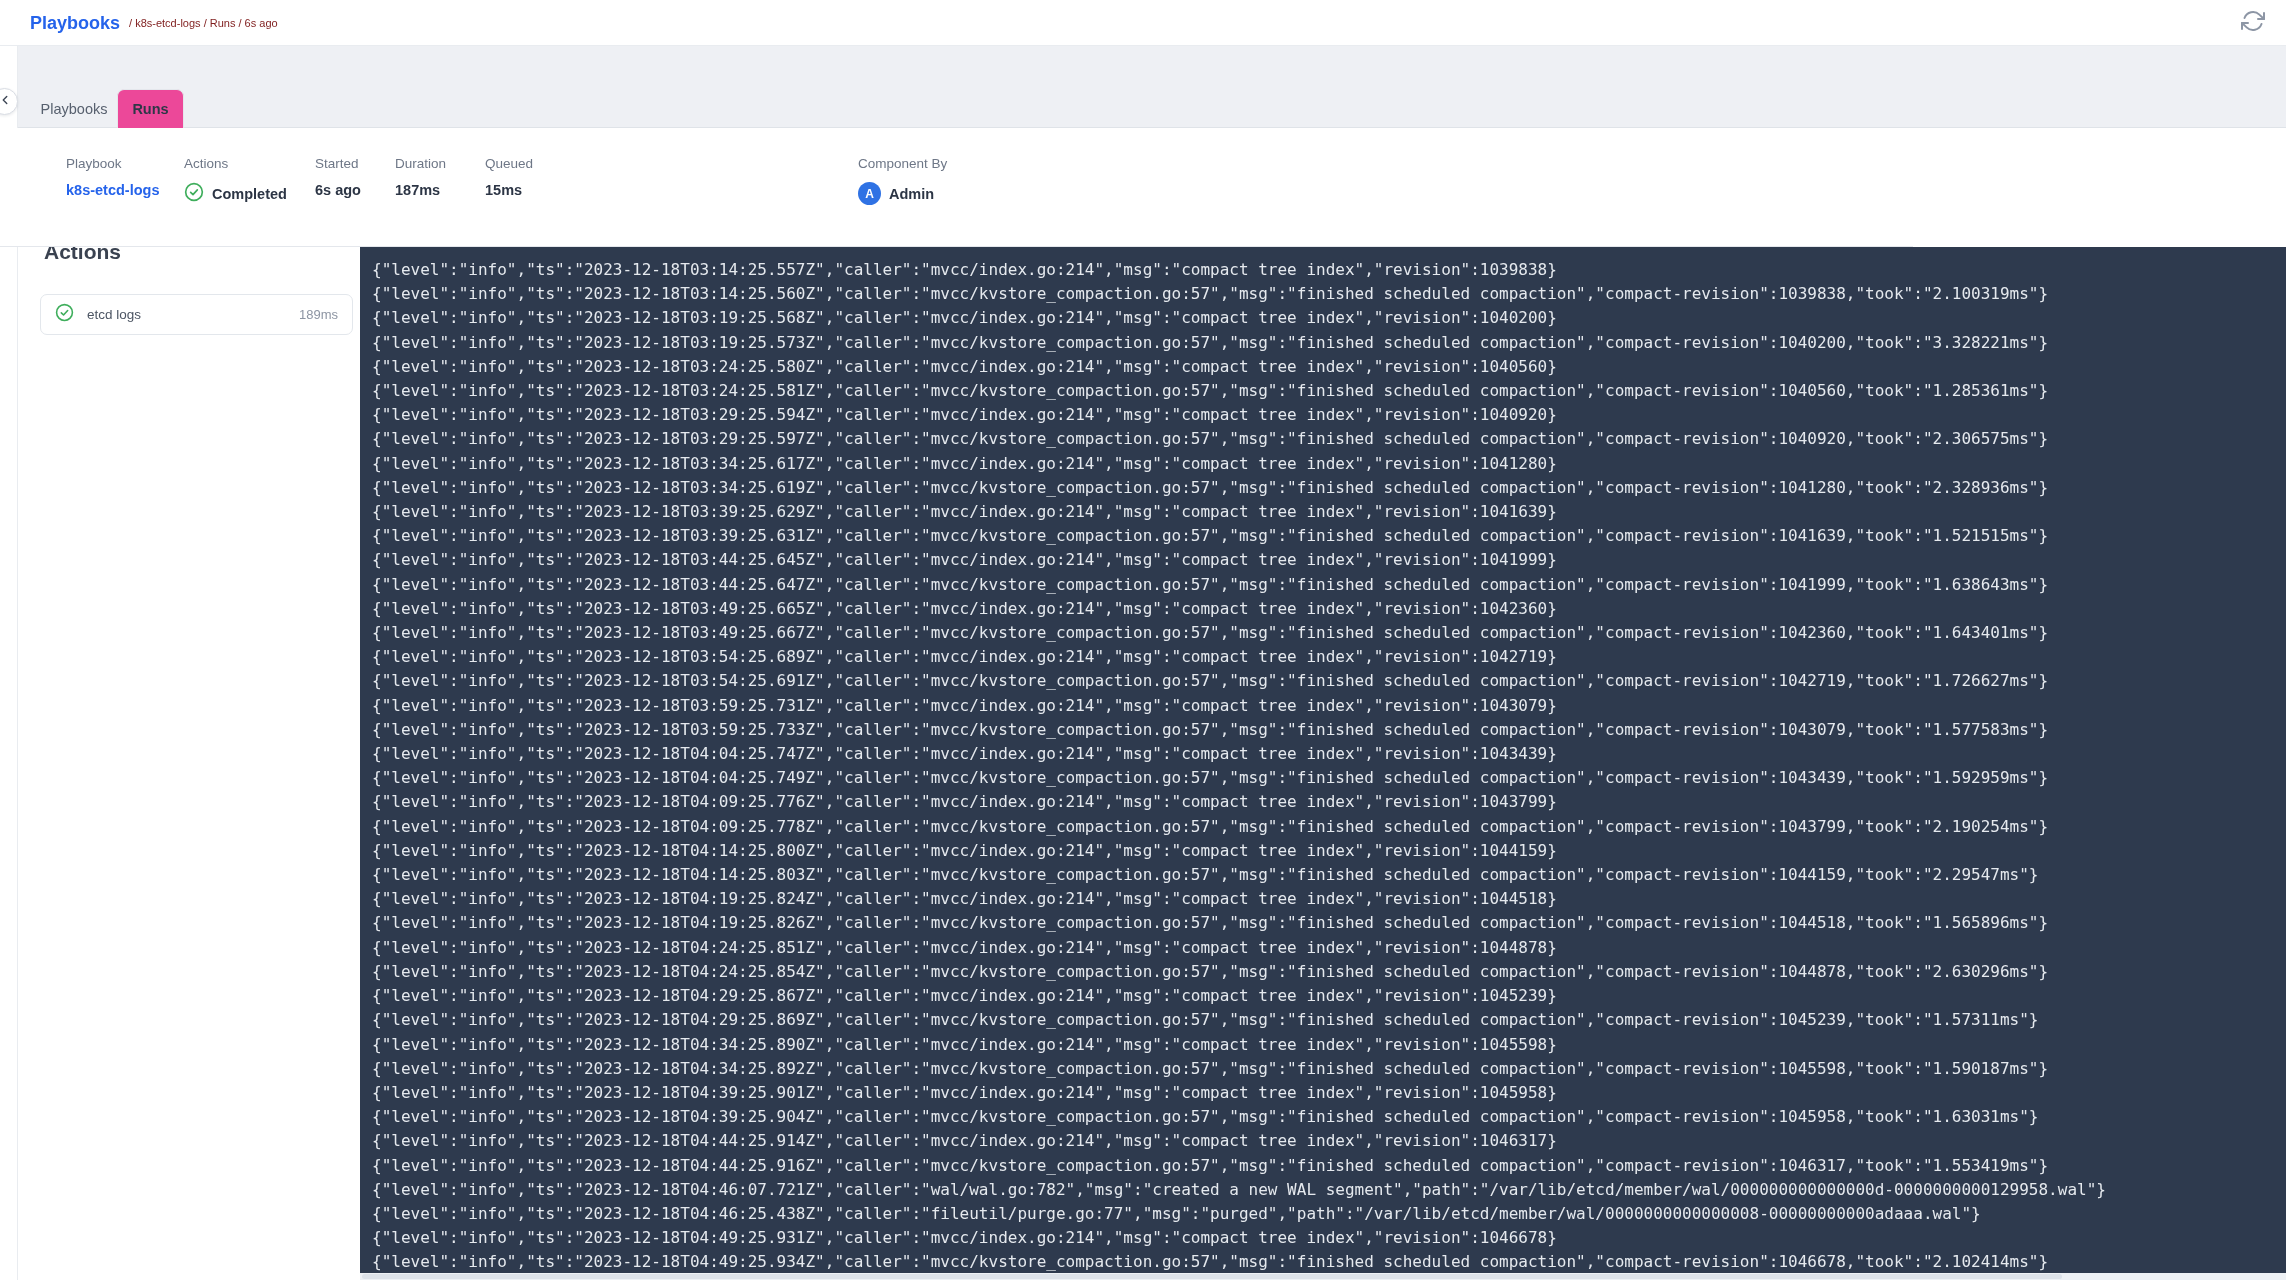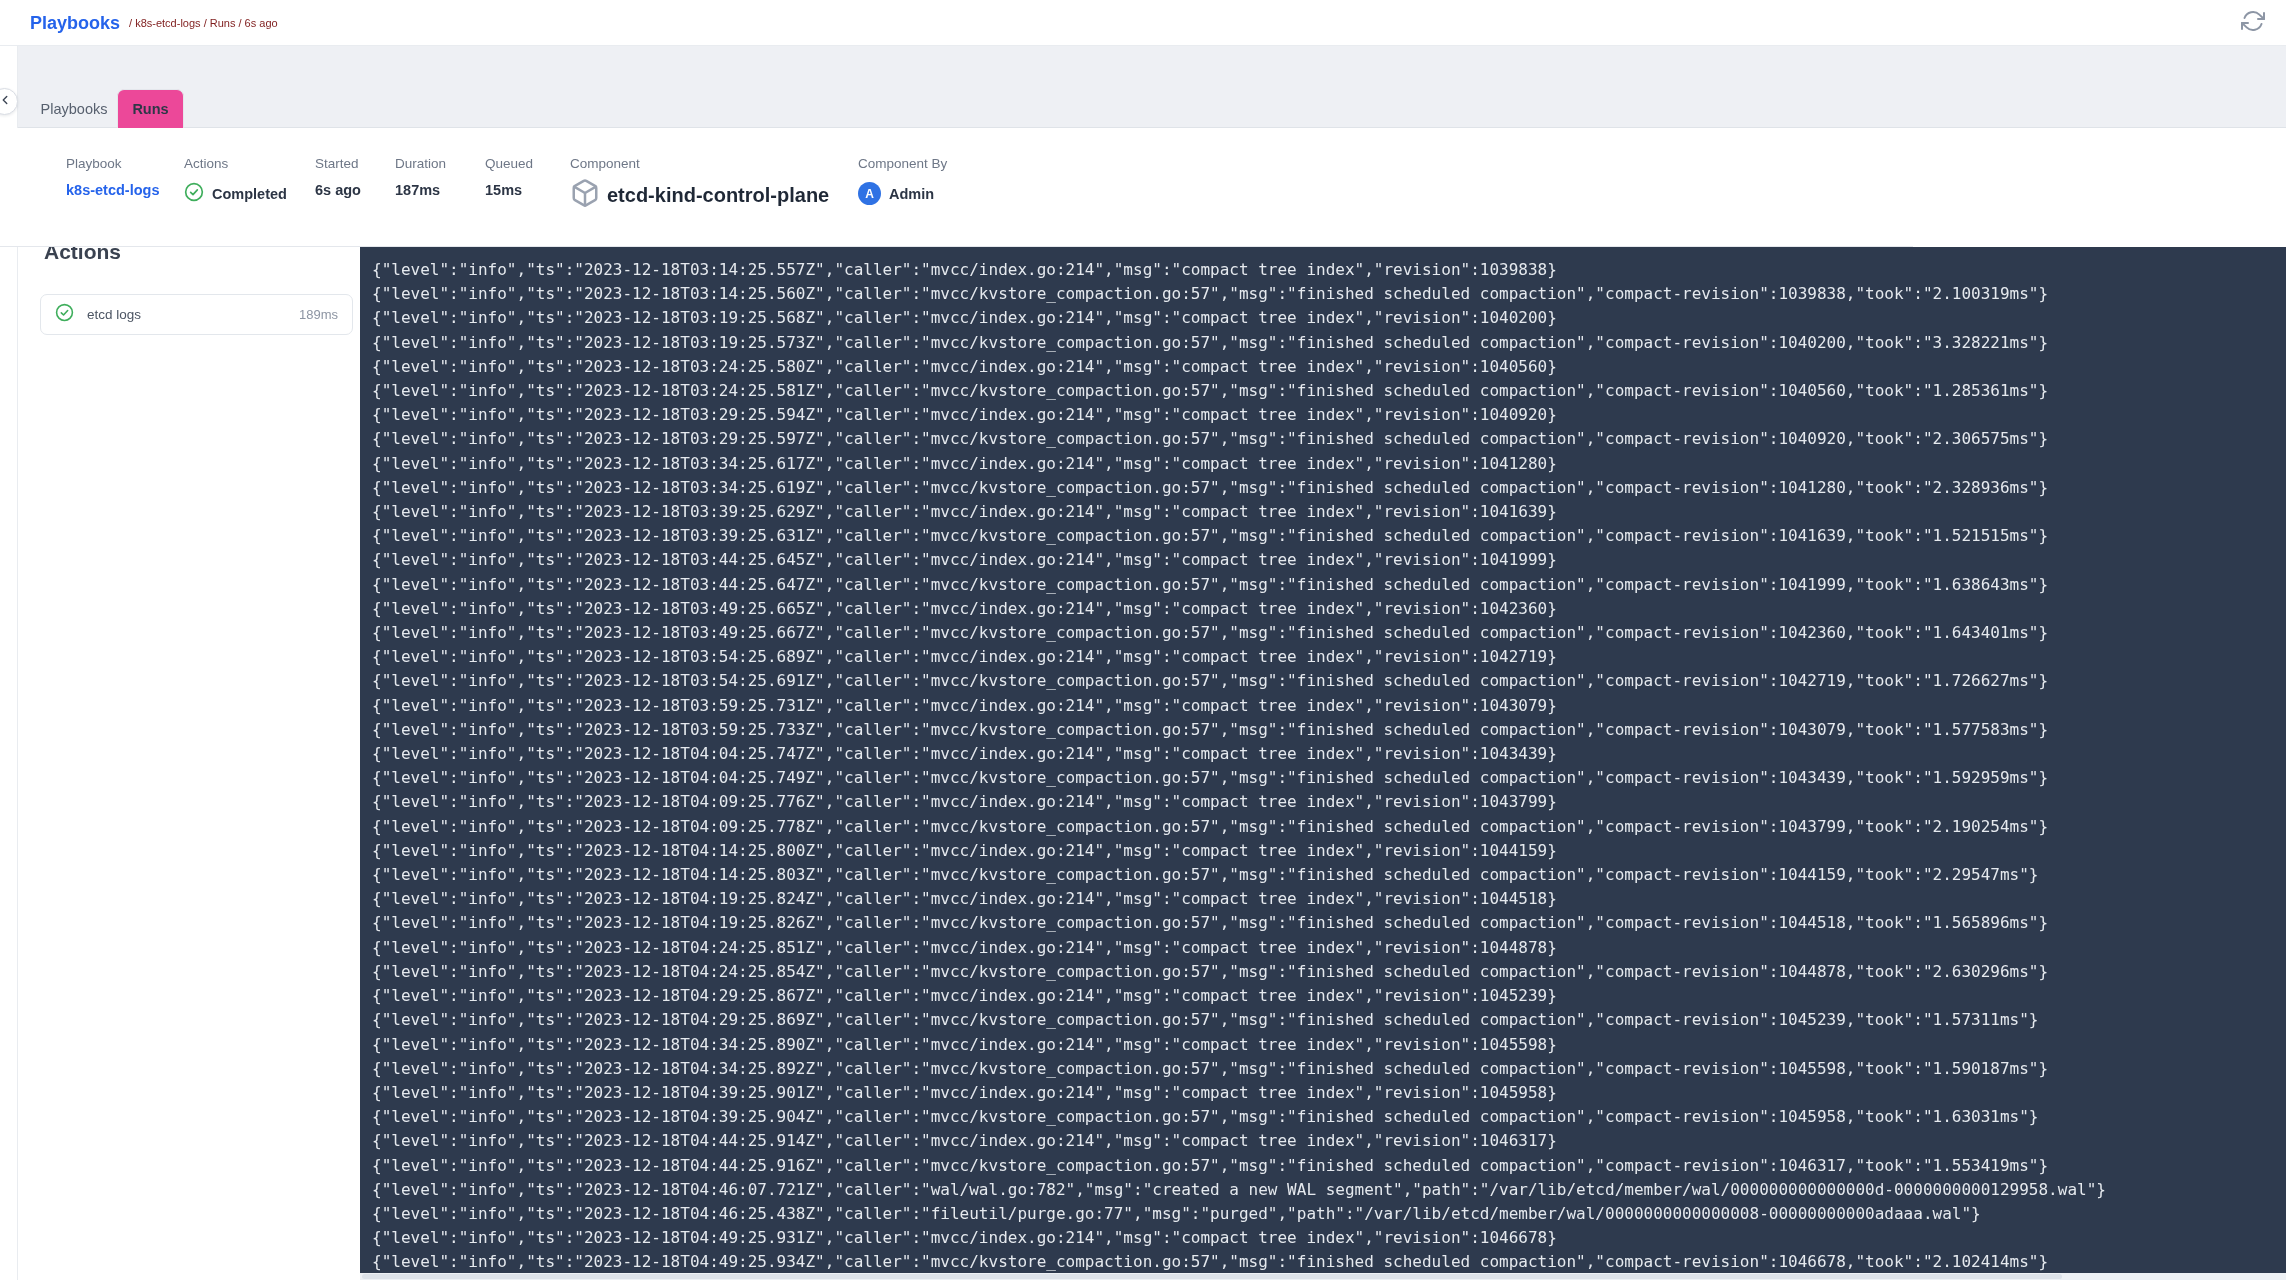--- a/index.html
+++ b/index.html
@@ -125,33 +125,20 @@
       </div>
   </div>
 
   <div class="field f-queued">
     <div class="flabel">Queued</div>
     <div class="fvalue">
         <span>15ms</span>
       </div>
   </div>
 
-  <div class="field f-component">
-    <div class="flabel">Component</div>
-    <div class="fvalue">
-      <span class="icon">
-        <svg width="30" height="32" viewBox="0 0 24 24" fill="none" stroke="#9aa2b0" stroke-width="2" stroke-linecap="round" stroke-linejoin="round">
-          <path d="M21 16V8a2 2 0 0 0-1-1.73l-7-4a2 2 0 0 0-2 0l-7 4A2 2 0 0 0 3 8v8a2 2 0 0 0 1 1.73l7 4a2 2 0 0 0 2 0l7-4A2 2 0 0 0 21 16z"></path>
-          <polyline points="3.27 6.96 12 12.01 20.73 6.96"></polyline>
-          <line x1="12" y1="22.08" x2="12" y2="12"></line>
-        </svg>
-      </span>
-      <span>etcd-kind-control-plane</span>
-    </div>
-  </div>
 
   <div class="field f-triggered">
     <div class="flabel">Component By</div>
     <div class="fvalue">
       <span class="avatar">A</span>
       <span>Admin</span>
     </div>
   </div>
 
 </div>

